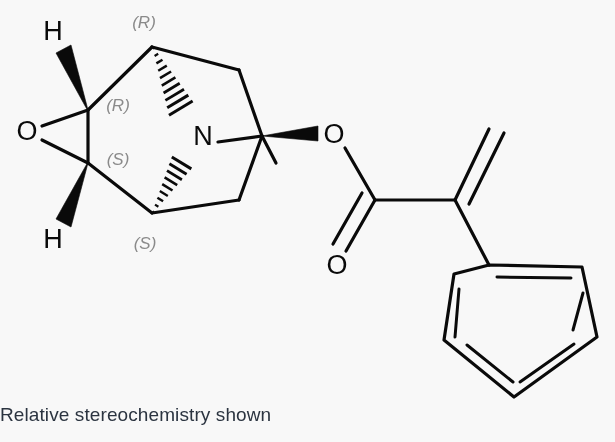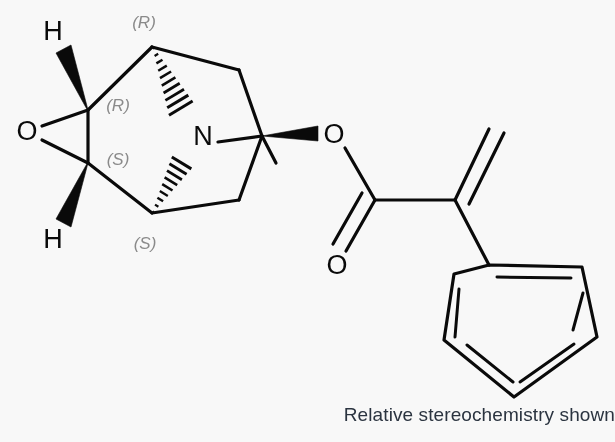--- a/index.html
+++ b/index.html
@@ -61,21 +61,21 @@
     font-style: italic;
     fill: #8a8a8a;
     text-anchor: middle;
     dominant-baseline: central;
   }
   #caption {
     position: absolute;
     left: 0;
     top: 404px;
     width: 615px;
-    text-align: right;
+    text-align: left;
     font-family: "Liberation Sans", sans-serif;
     font-size: 19px;
     color: #2b3440;
     letter-spacing: 0.1px;
   }
 </style>
 </head>
 <body>
 
 <div id="structure-figure">

